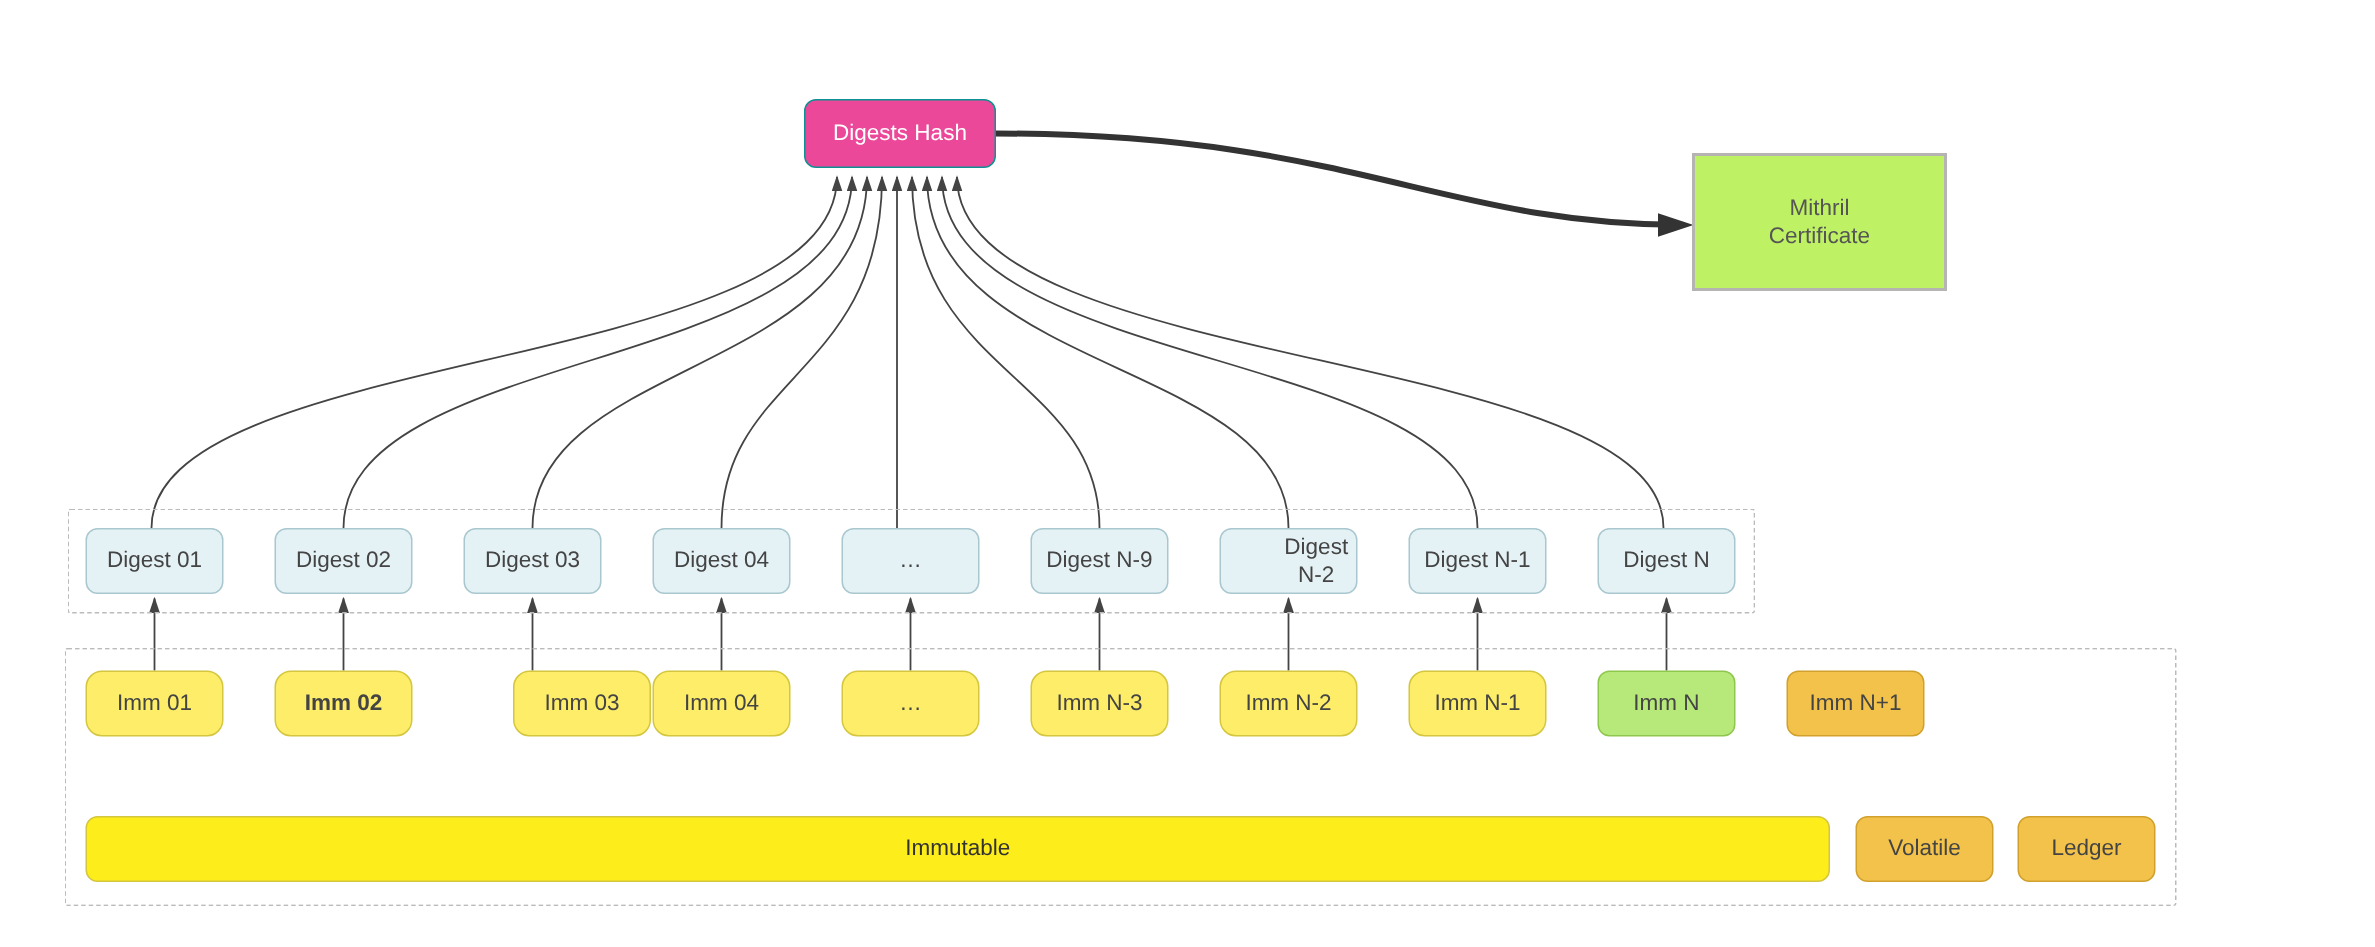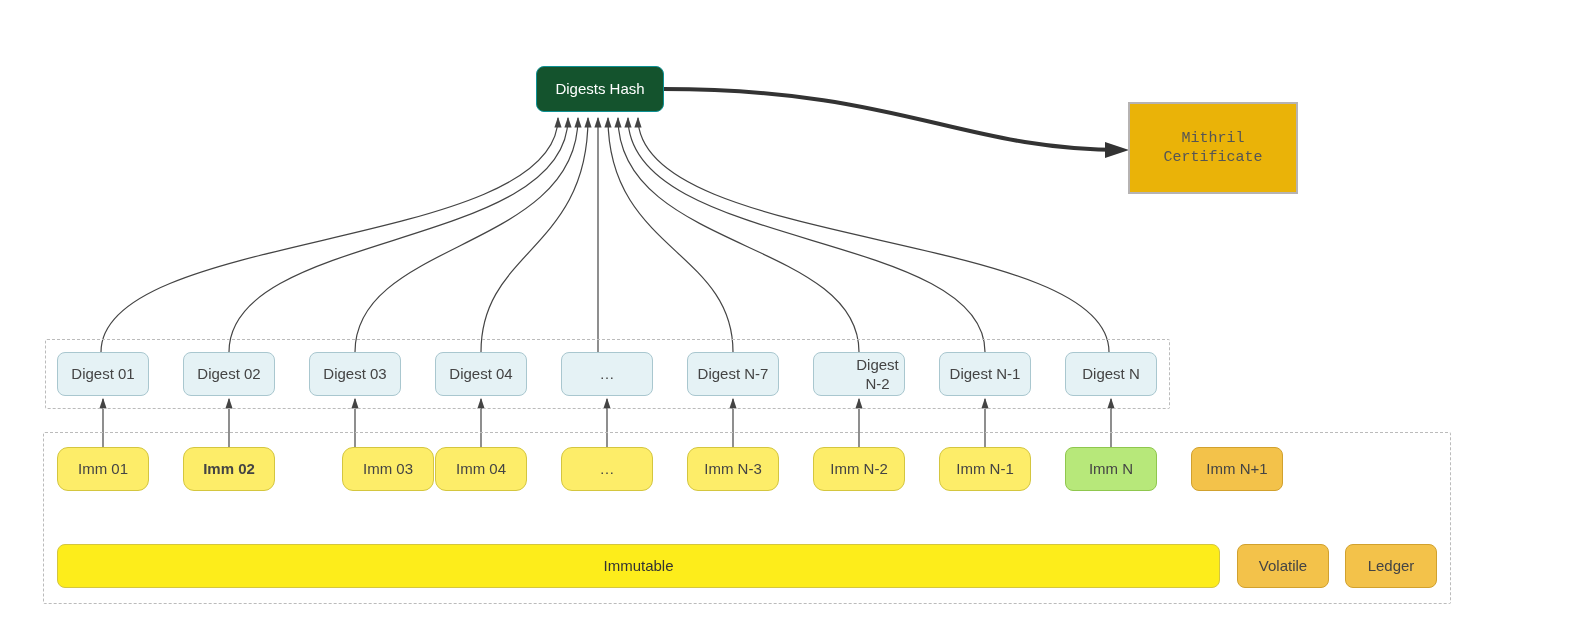--- a/index.html
+++ b/index.html
@@ -18,31 +18,30 @@
     display: flex;
     align-items: center;
     justify-content: center;
     text-align: center;
     border-radius: 8px;
     border: 1px solid;
     padding: 4px;
     line-height: 1.3;
   }
   .digest-hash {
-    background: #14532d;
+    background: #ec4899;
     border-color: #0d9194;
     color: #fff;
   }
   .certificate {
-    background: #eab308;
+    background: #bef264;
     border-color: #b6b3b3;
     border-width: 2px;
     border-radius: 0;
     color: #555;
-    font-family: Liberation Mono, monospace;
   }
   .digest-box {
     background: #e5f2f5;
     border-color: #a9c7cf;
     color: #444;
   }
   .imm-yellow {
     background: #fded69;
     border-color: #d4c63f;
     color: #444;
@@ -136,21 +135,21 @@
 <div class="node digest-box" style="left:309px; top:352px; width:92px; height:44px;">
     <span>Digest 03</span>
   </div>
 <div class="node digest-box" style="left:435px; top:352px; width:92px; height:44px;">
     <span>Digest 04</span>
   </div>
 <div class="node digest-box" style="left:561px; top:352px; width:92px; height:44px;">
     <span>…</span>
   </div>
 <div class="node digest-box" style="left:687px; top:352px; width:92px; height:44px;">
-    <span>Digest N-7</span>
+    <span>Digest N-9</span>
   </div>
 <div class="node digest-box" style="left:813px; top:352px; width:92px; height:44px;padding-left:41px;">
     <span>Digest N-2</span>
   </div>
 <div class="node digest-box" style="left:939px; top:352px; width:92px; height:44px;">
     <span>Digest N-1</span>
   </div>
 <div class="node digest-box" style="left:1065px; top:352px; width:92px; height:44px;text-align:right;">
     <span>Digest N</span>
   </div>

